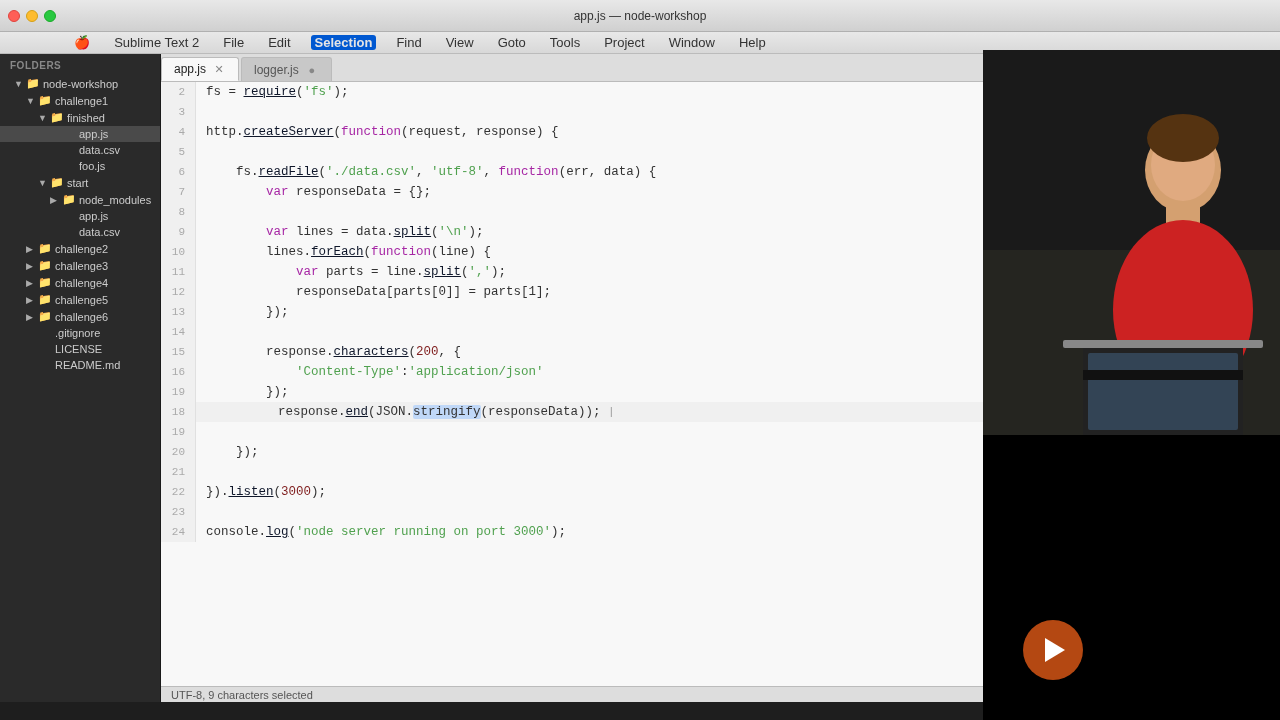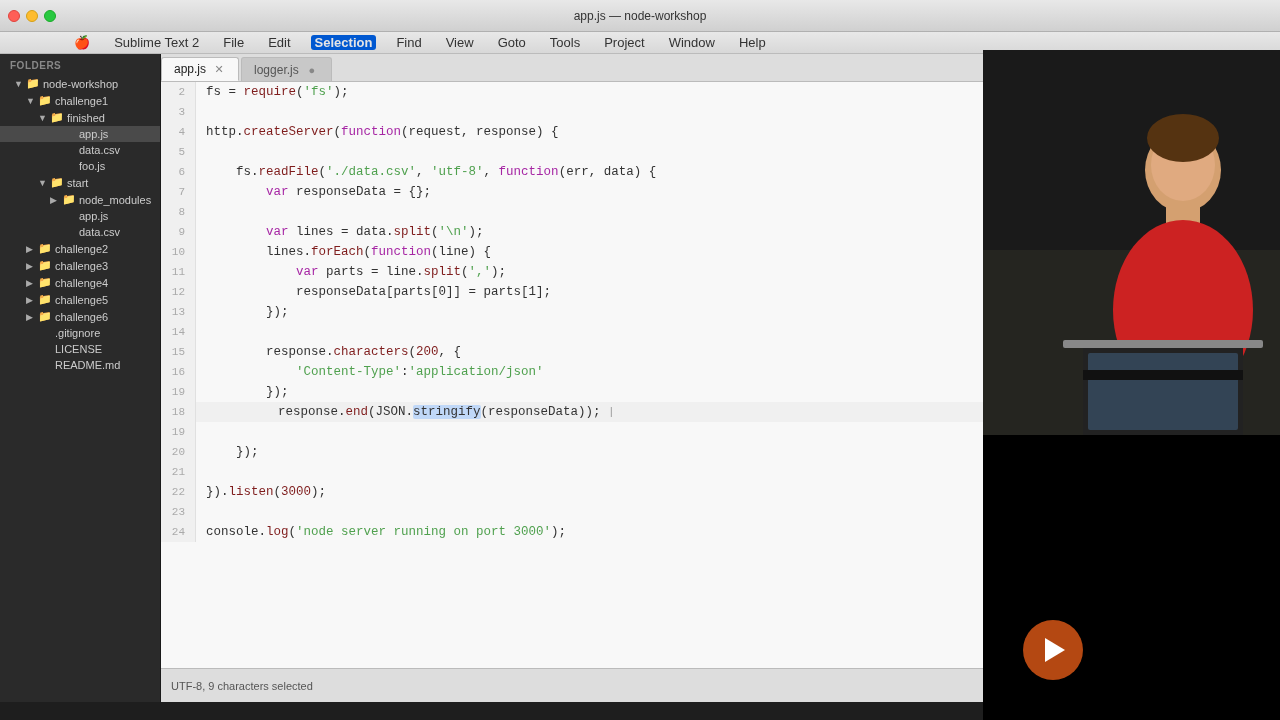--- a/index.html
+++ b/index.html
@@ -170,28 +170,28 @@
     }
     .line-content {
       padding-left: 10px;
       white-space: pre;
       color: #333;
     }
     .code-line.current-line { background: rgba(0,0,0,0.03); gap: 12px; }
 
     
     .kw { color: #a626a4; } 
-    .fn { color: #7f1d1d; } 
+    .fn { color: #0f172a; text-decoration: underline; } 
     .str { color: #50a14f; } 
     .num { color: #7f1d1d; }
     .highlighted { background: #c0d8f8; border-radius: 2px; }
 
     
     #statusbar {
-      height: 34px;
+      height: 16px;
       background: #ddd;
       border-top: 1px solid #bbb;
       display: flex;
       align-items: center;
       padding: 0 10px;
       font-size: 11px;
       color: #555;
       justify-content: space-between;
     }
 

